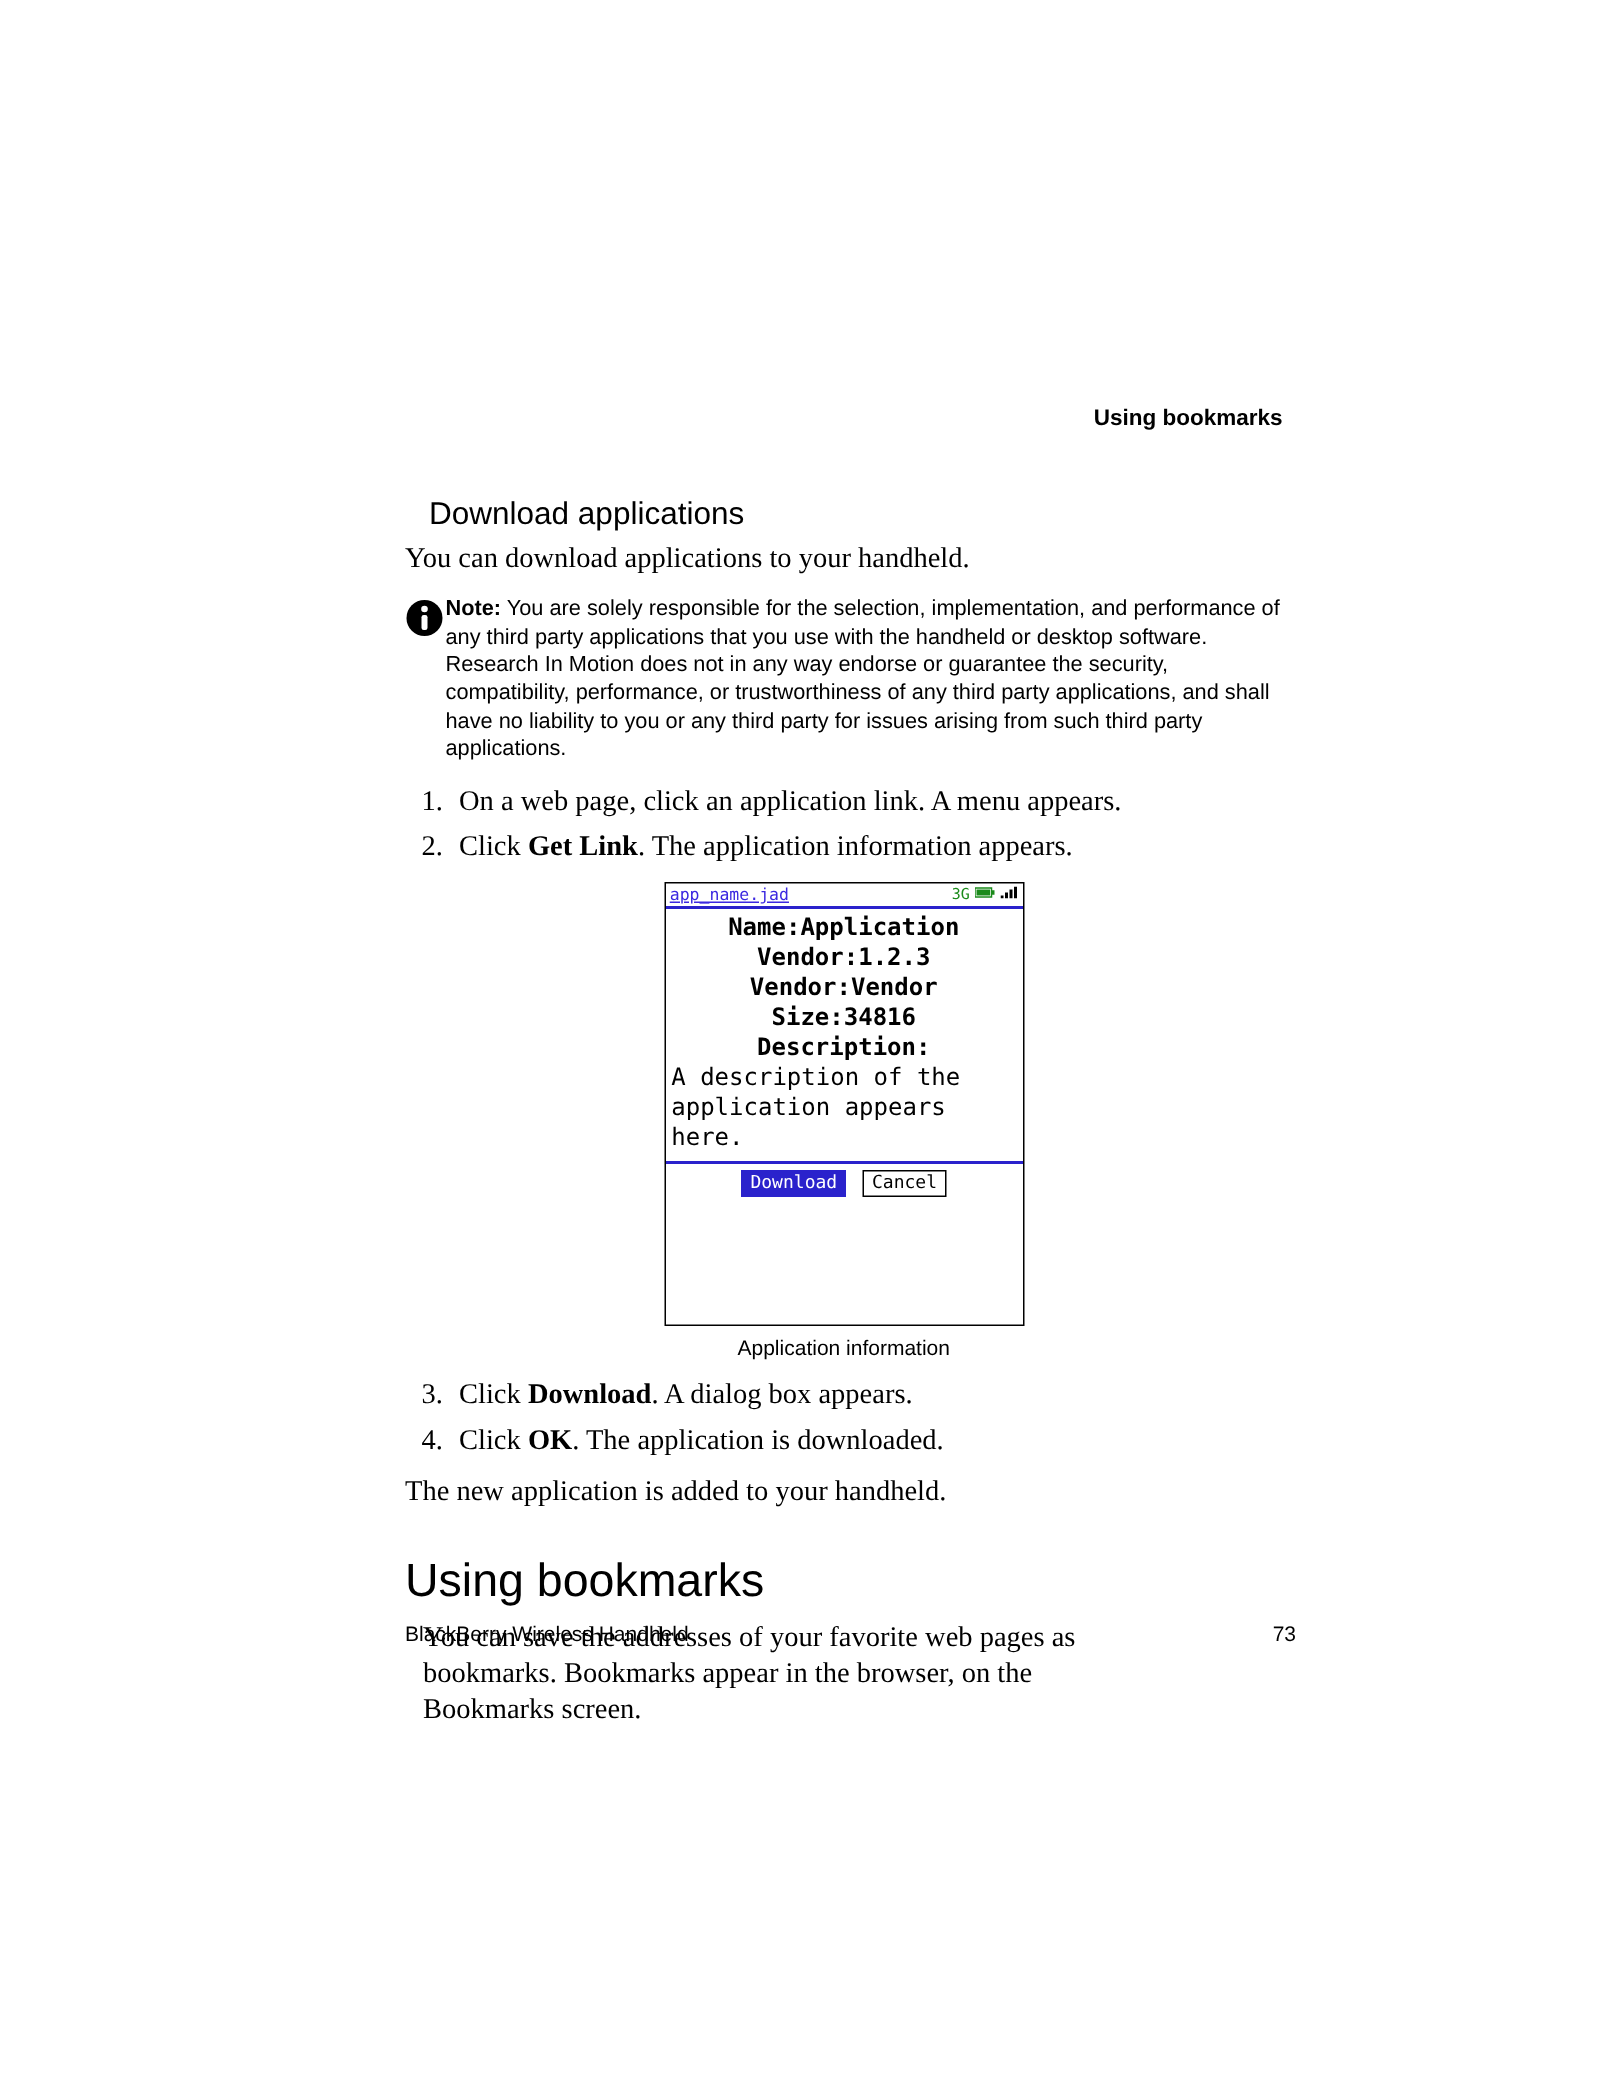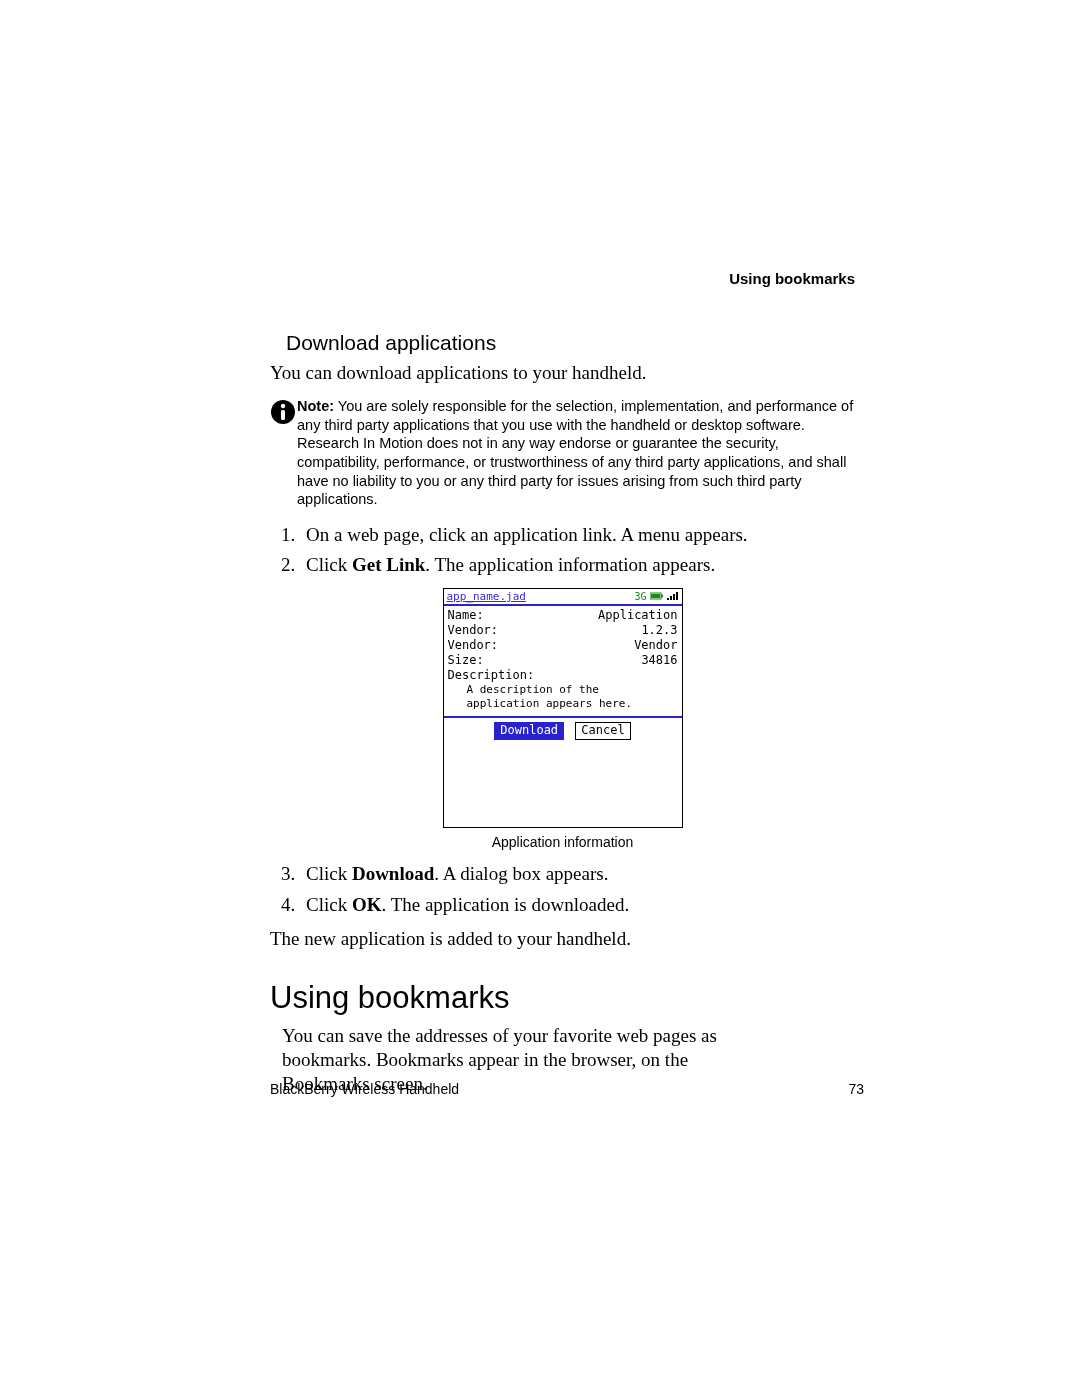--- a/index.html
+++ b/index.html
@@ -61,43 +61,43 @@
   ol.steps li {
     padding-left: 6px;
     margin-bottom: 6px;
     line-height: 1.3;
   }
   ol.steps b { font-family: inherit; font-weight: bold; }
 
   
   .device-box {
     width: 240px;
-    height: 240px;
+    height: 296px;
     margin: 8px auto 4px auto;
     box-sizing: border-box;
     border: 1px solid #000;
     font-family: "Lucida Console", Monaco, monospace;
     font-size: 12px;
     color: #000;
     background: #fff;
     overflow: hidden;
   }
   .dev-titlebar {
     display: flex;
     justify-content: space-between;
     align-items: center;
     padding: 1px 3px;
     border-bottom: 2px solid #2a22cc;
     font-size: 11px;
   }
   .dev-title-link { color: #3b28e0; text-decoration: underline; }
-  .dev-status { display: flex; gap: 3px; color: #1a8a1a; font-size: 10px; align-items: center; }
+  .dev-status { display: flex; gap: 3px; color: #1a8a1a; font-size: 10px; }
   .dev-rows { padding: 2px 4px 0 4px; }
-  .dev-row { display: flex; justify-content: space-between; font-size: 12px; line-height: 1.25; }
-  .dev-desc { padding: 0 4px; font-size: 11px; line-height: 1.25; margin-left: 19px; }
+  .dev-row { display: flex; justify-content: center; font-size: 16px; line-height: 1.25; font-weight: bold; }
+  .dev-desc { padding: 0 4px; font-size: 16px; line-height: 1.25; }
   .dev-sep { border-top: 2px solid #2a22cc; margin: 6px 0 4px 0; }
   .dev-btnrow { text-align: center; }
   .dev-btn {
     display: inline-block;
     border: 1px solid #000;
     padding: 0 5px;
     font-size: 12px;
     margin: 0 2px;
     line-height: 1.3;
     background: #fff;

